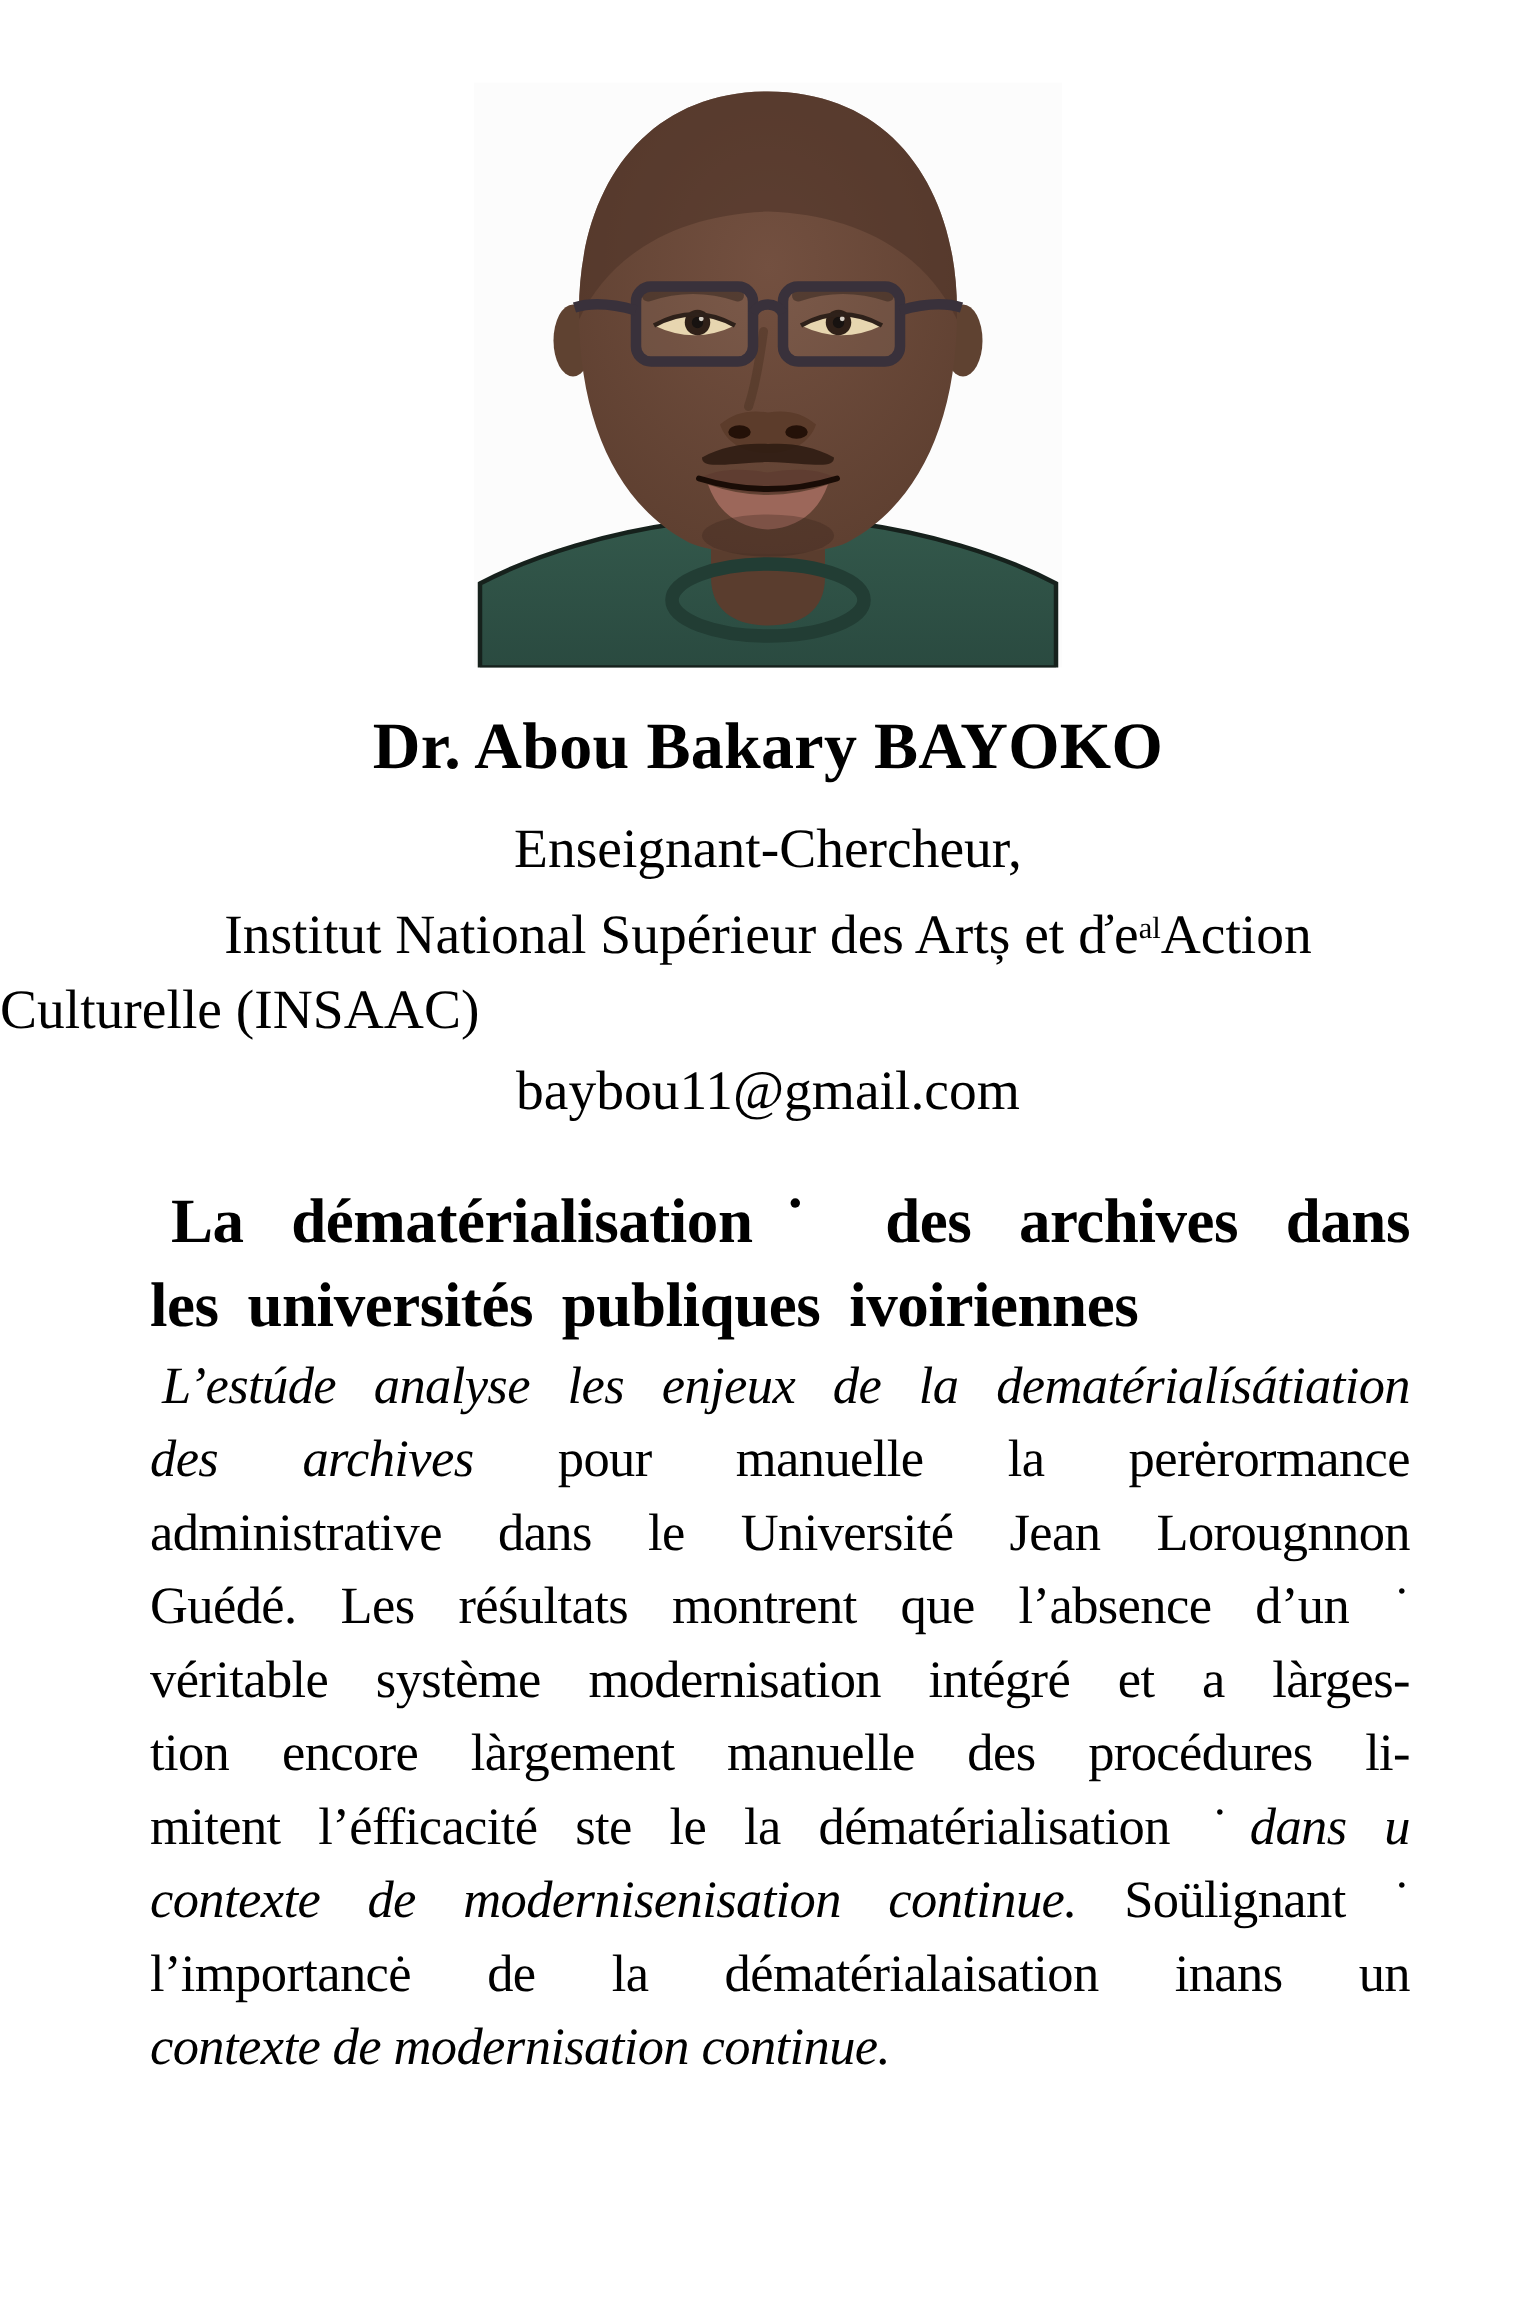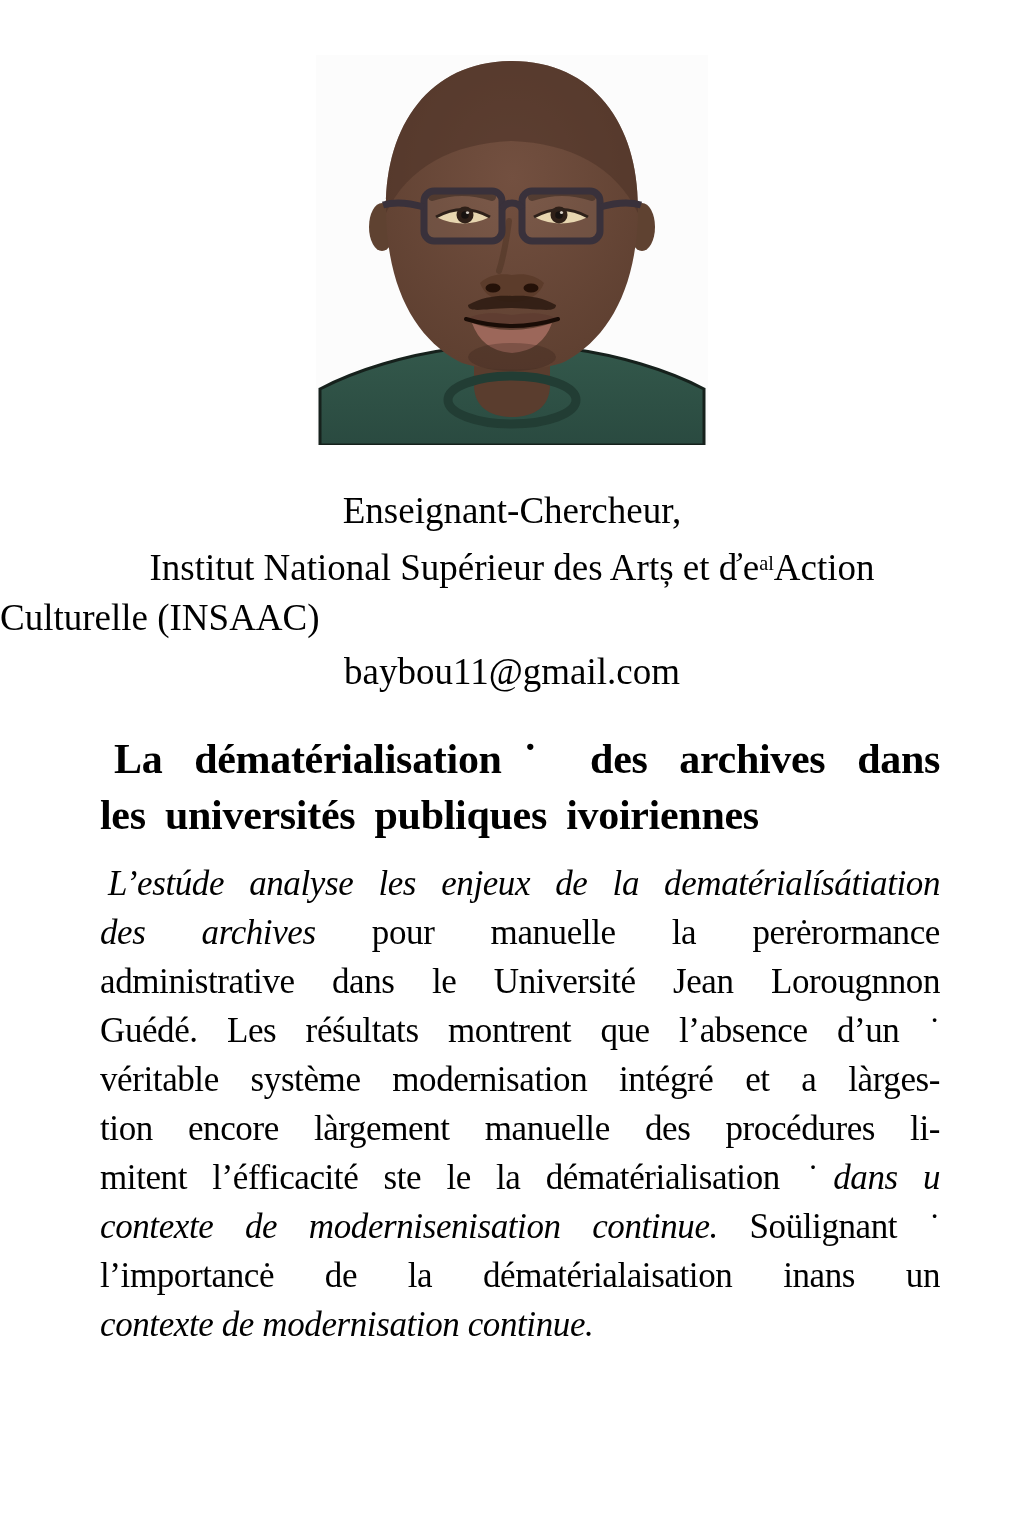--- a/index.html
+++ b/index.html
@@ -18,21 +18,21 @@
   .email{margin-top:8px;font-size:37px;line-height:46px;text-align:center;}
   .sup{font-size:.55em;vertical-align:.5em;}
 
   .col{margin-left:100px;width:840px;}
 
   .title-block{margin-top:36px;font-weight:bold;font-size:42px;letter-spacing:-.3px;}
   .title-line{height:56px;line-height:56px;overflow:hidden;}
   .t1{text-align:justify;text-align-last:justify;padding-left:14px;box-sizing:border-box;}
   .t2{text-align:left;word-spacing:9px;}
 
-  .abstract{margin-top:16px;font-size:35px;letter-spacing:-.4px;}
+  .abstract{font-size:35px;letter-spacing:-.4px;}
   .abs-line{height:49px;line-height:49px;overflow:hidden;text-align:justify;text-align-last:justify;}
   .abs-line.first{padding-left:8px;box-sizing:border-box;}
   .abs-line.last{text-align-last:left;font-style:italic;}
   .it{font-style:italic;}
 </style>
 </head>
 <body>
 
 <div class="page">
 
@@ -109,20 +109,21 @@
           <path d="M186,154 C190,146 202,146 206,154"></path>
           <path d="M108,152 C94,148 80,146 67,150"></path>
           <path d="M284,152 C298,148 312,146 325,150"></path>
         </g>
       </g>
     </svg>
   </div>
 
   <div class="content">
 
+    <div class="author-name">Dr. Abou Bakary BAYOKO</div>
     <div class="author-role">Enseignant-Chercheur,</div>
     <div class="affil"><span>Institut National Supérieur des Artș et ďe</span><span class="sup">al</span><span>Action</span></div>
     <div class="affil2">Culturelle (INSAAC)</div>
     <div class="email">baybou11@gmail.com</div>
 
     <div class="col title-block">
       <div class="title-line t1">La dématérialisation˙ des archives dans</div>
       <div class="title-line t2">les universités publiques ivoiriennes</div>
     </div>
 

